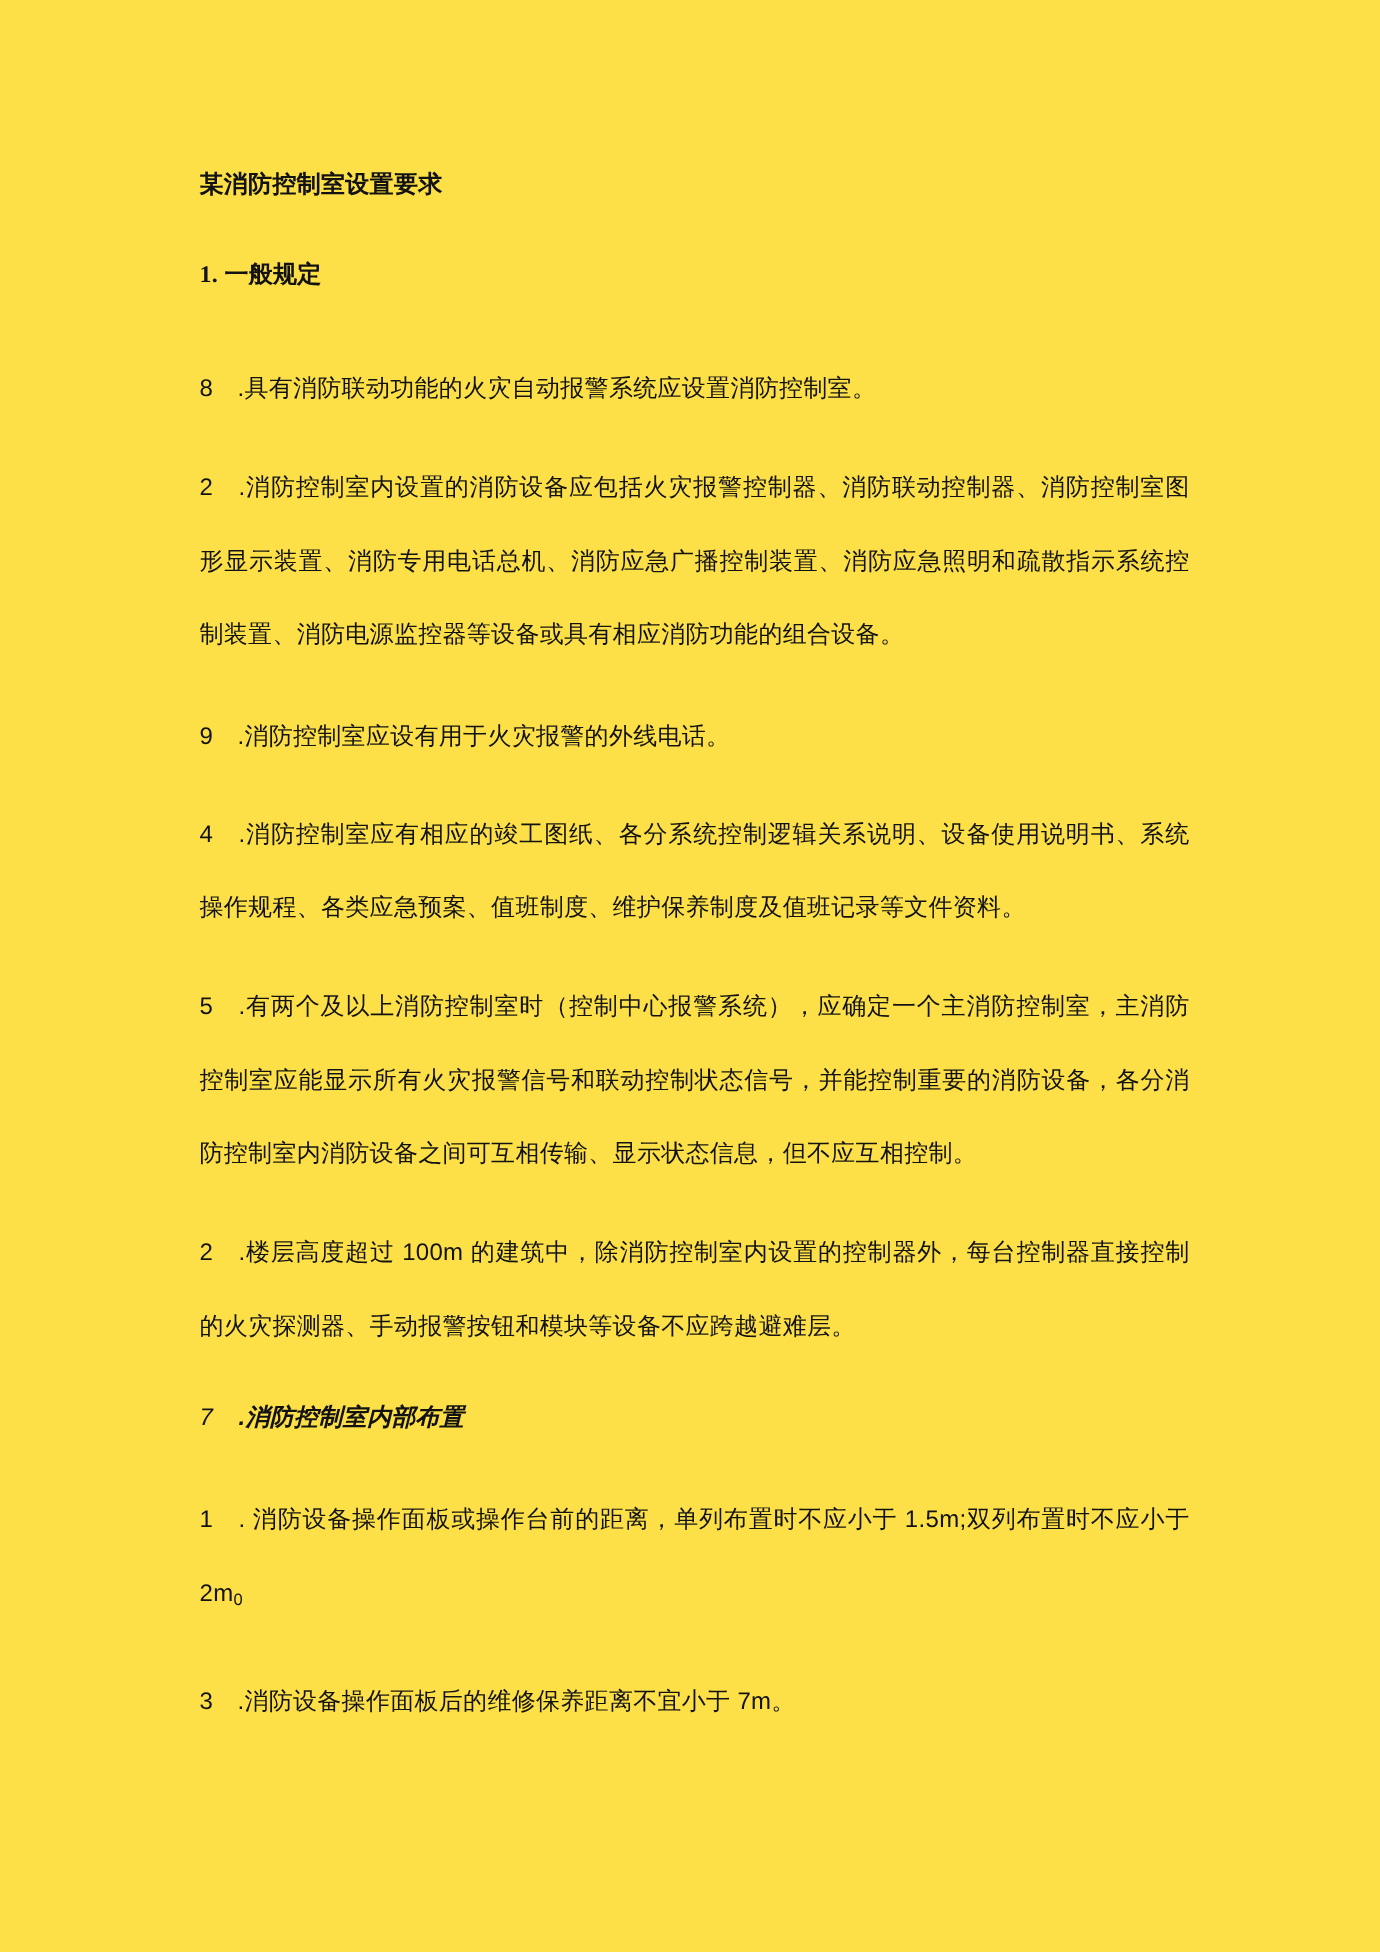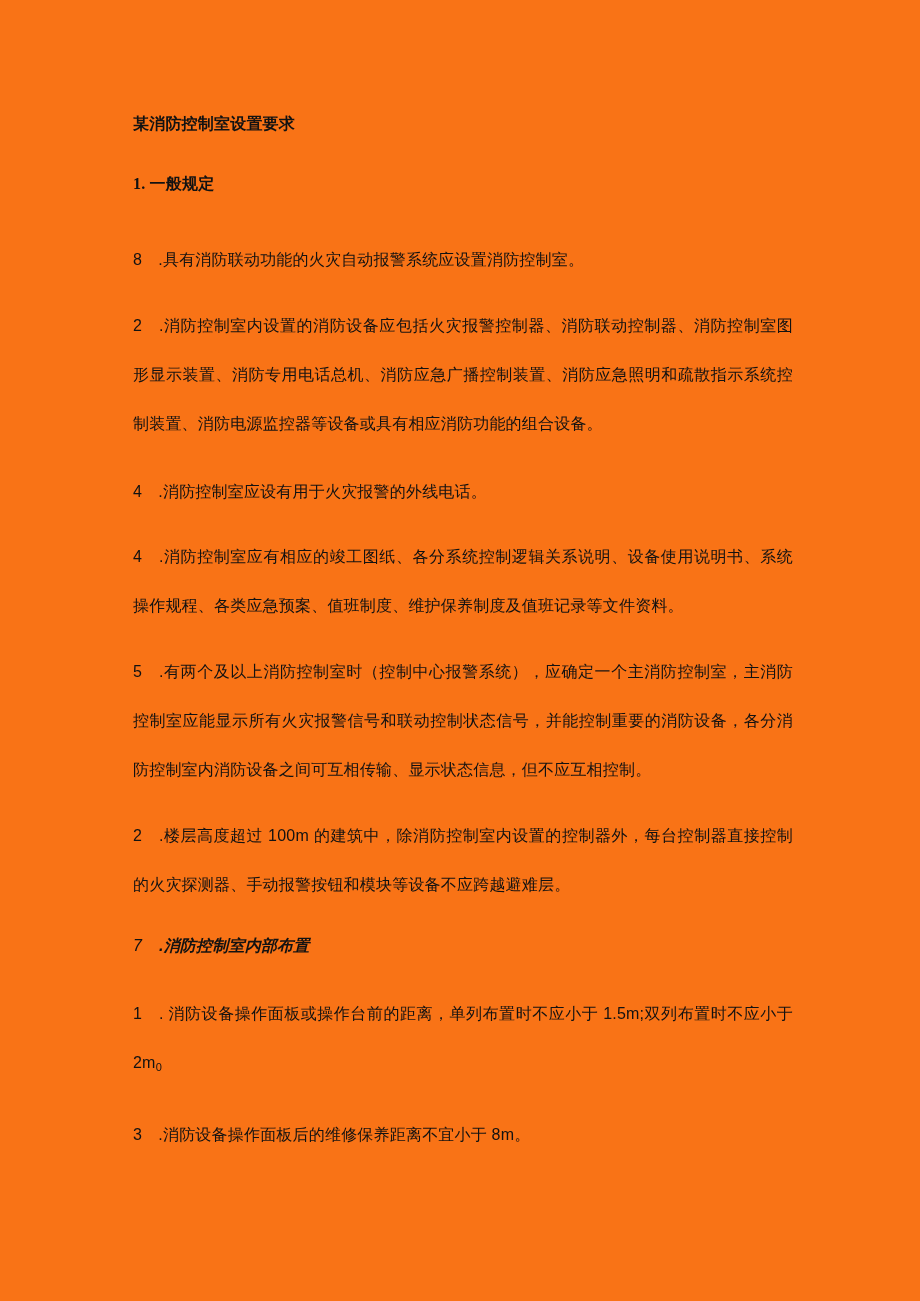--- a/index.html
+++ b/index.html
@@ -5,21 +5,21 @@
   html, body {
     margin: 0;
     padding: 0;
     background: #ffffff;
   }
   .page {
     position: relative;
     width: 920px;
     height: 1301px;
     box-sizing: border-box;
-    background: #f97316;
+    background: #fde047;
     color: #121212;
     font-family: "Liberation Sans", sans-serif;
     padding: 99px 127px 0 133px;
     overflow: hidden;
   }
   .page p {
     margin: 0;
     font-size: 16px;
     line-height: 49px;
     text-align: justify;
@@ -52,30 +52,30 @@
 <div class="page">
 
   <p class="doc-title">某消防控制室设置要求</p>
 
   <p class="h-general">1. 一般规定</p>
 
   <p class="mb17">8　.具有消防联动功能的火灾自动报警系统应设置消防控制室。</p>
 
   <p class="mb19">2　.消防控制室内设置的消防设备应包括火灾报警控制器、消防联动控制器、消防控制室图形显示装置、消防专用电话总机、消防应急广播控制装置、消防应急照明和疏散指示系统控制装置、消防电源监控器等设备或具有相应消防功能的组合设备。</p>
 
-  <p class="mb16">4　.消防控制室应设有用于火灾报警的外线电话。</p>
+  <p class="mb16">9　.消防控制室应设有用于火灾报警的外线电话。</p>
 
   <p class="mb17">4　.消防控制室应有相应的竣工图纸、各分系统控制逻辑关系说明、设备使用说明书、系统操作规程、各类应急预案、值班制度、维护保养制度及值班记录等文件资料。</p>
 
   <p class="mb17">5　.有两个及以上消防控制室时（控制中心报警系统），应确定一个主消防控制室，主消防控制室应能显示所有火灾报警信号和联动控制状态信号，并能控制重要的消防设备，各分消防控制室内消防设备之间可互相传输、显示状态信息，但不应互相控制。</p>
 
   <p class="mb12">2　.楼层高度超过 100m 的建筑中，除消防控制室内设置的控制器外，每台控制器直接控制的火灾探测器、手动报警按钮和模块等设备不应跨越避难层。</p>
 
   <p class="h7">
     <span class="h7-num">7</span><span class="bold">.消防控制室内部布置</span>
   </p>
 
   <p class="mb23"><span>1　. 消防设备操作面板或操作台前的距离，单列布置时不应小于 1.5m;双列布置时不应小于 2m</span><sub class="sub0">0</sub></p>
 
 
-  <p>3　.消防设备操作面板后的维修保养距离不宜小于 8m。</p>
+  <p>3　.消防设备操作面板后的维修保养距离不宜小于 7m。</p>
 
 </div>
 
 </body></html>

